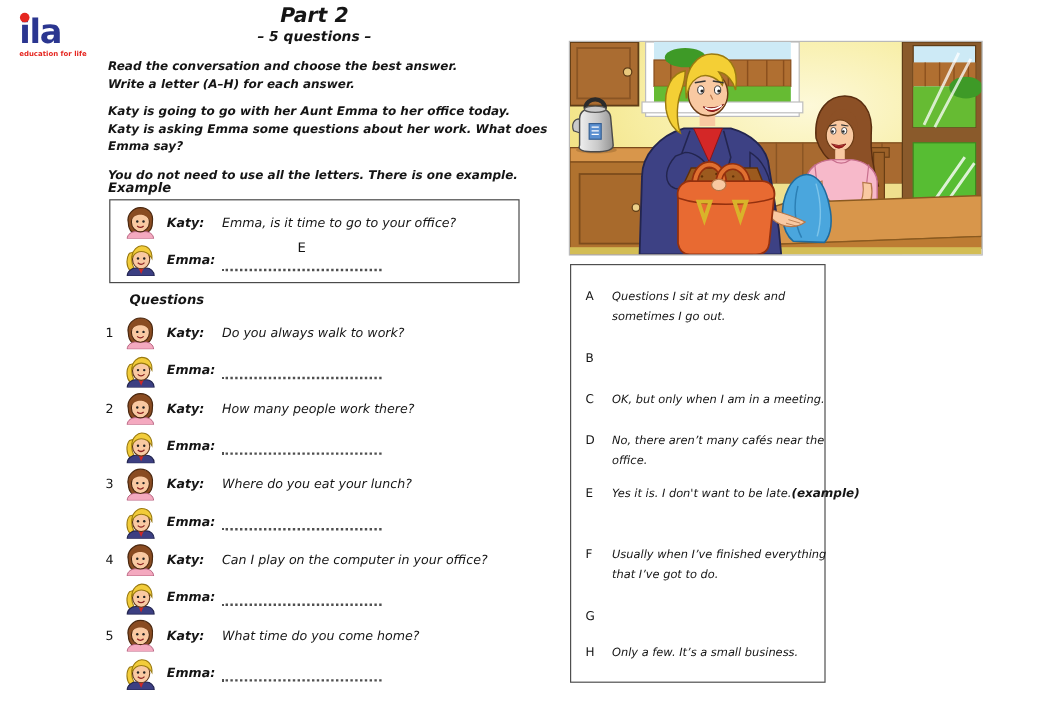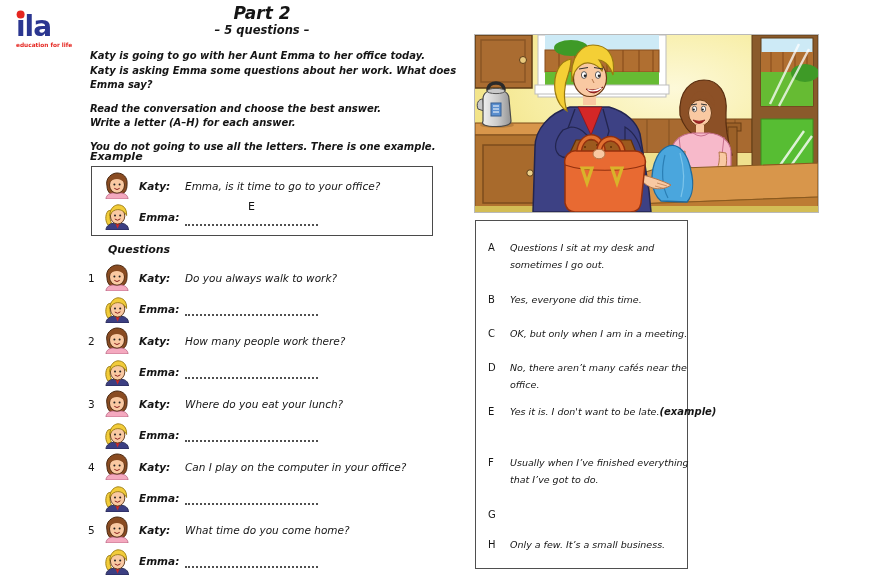--- a/index.html
+++ b/index.html
@@ -83,26 +83,26 @@
     <text x="0" y="41" font-family="DejaVu Sans, sans-serif" font-size="5.8" font-weight="bold" fill="#e52620">education for life</text>
   </svg>
 </div>
 
 <div id="title-block" class="abs">
   <div class="title">Part 2</div>
   <div class="subtitle">– 5 questions –</div>
 </div>
 
 <div id="intro-block" class="abs">
+  <p>Read the conversation and choose the best answer.
+Write a letter (A–H) for each answer.</p>
   <p>Katy is going to go with her Aunt Emma to her office today.
 Katy is asking Emma some questions about her work. What does
 Emma say?</p>
-  <p>Read the conversation and choose the best answer.
-Write a letter (A–H) for each answer.</p>
-  <p>You do not going to use all the letters. There is one example.</p>
+  <p>You do not need to use all the letters. There is one example.</p>
 </div>
 
 <div id="example-heading" class="abs section-heading">Example</div>
 
 <div id="example-box" class="abs">
   <div class="dialogue-row">
     <span class="avatar"><svg width="26" height="27">
           <use href="#av-katy" xlink:href="#av-katy"></use>
         </svg></span>
     <span class="speaker">Katy:</span>
@@ -370,21 +370,20 @@
 </div>
 
 <div id="options-box" class="abs">
   <div class="opt" style="top:18px">
     <span class="opt-letter">A</span>
     <span class="opt-text">Questions I sit at my desk and
 sometimes I go out.</span>
   </div>
   <div class="opt" style="top:70px">
     <span class="opt-letter">B</span>
-    <span class="opt-text">Yes, everyone did this time.</span>
   </div>
   <div class="opt" style="top:104px">
     <span class="opt-letter">C</span>
     <span class="opt-text">OK, but only when I am in a meeting.</span>
   </div>
   <div class="opt" style="top:138px">
     <span class="opt-letter">D</span>
     <span class="opt-text">No, there aren’t many cafés near the
 office.</span>
   </div>

